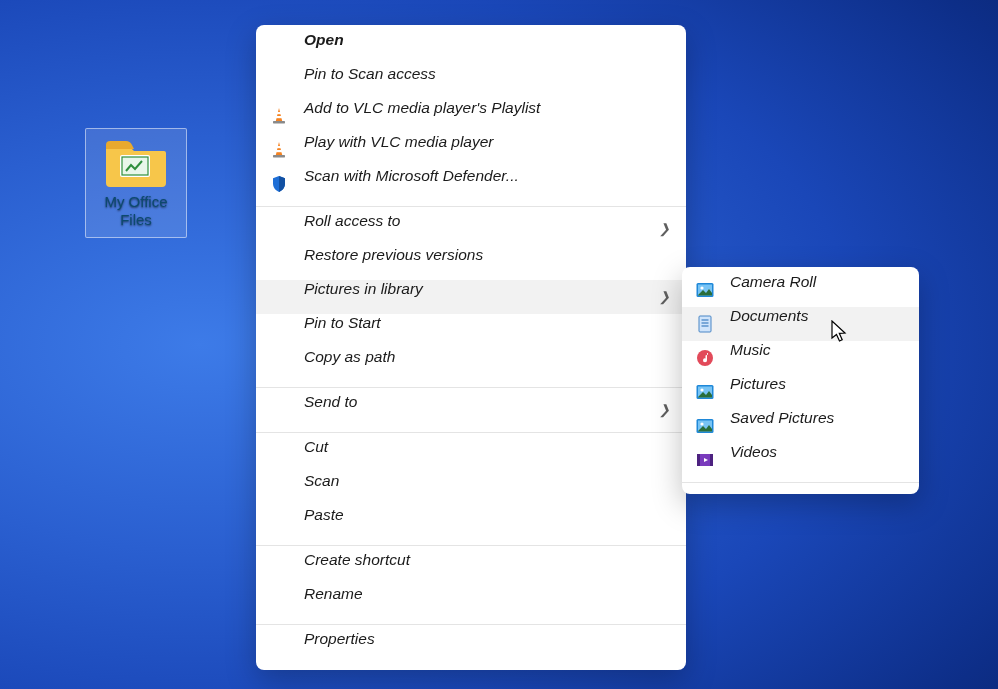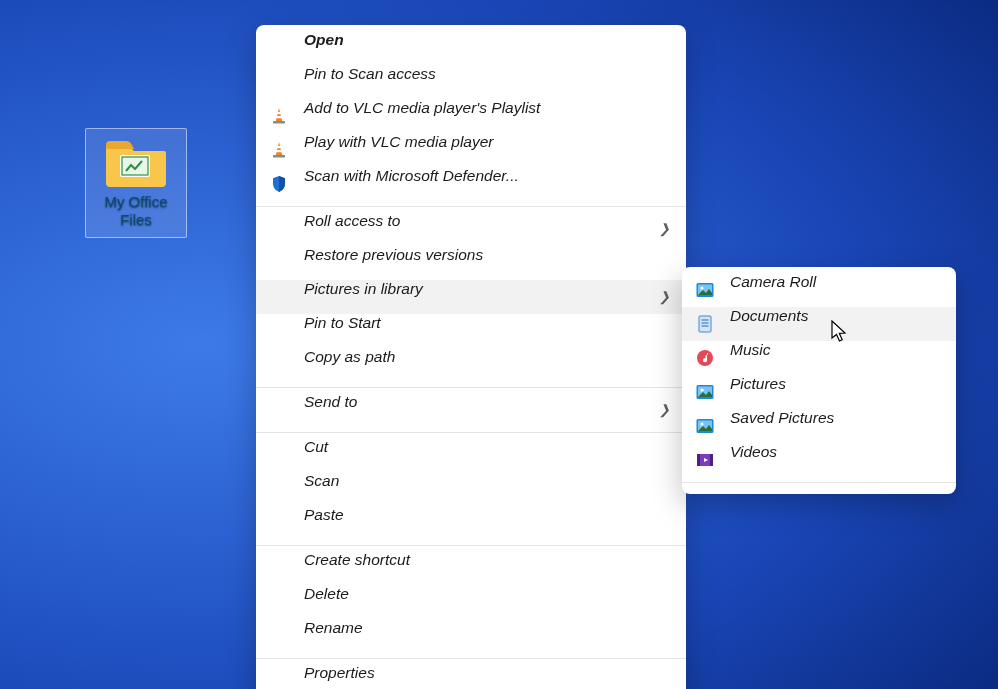--- a/index.html
+++ b/index.html
@@ -72,21 +72,21 @@
     display: flex; align-items: center; justify-content: center;
   }
   .menu-sep {
     height: 1px;
     background: #e4e4e4;
     margin: 5px 0;
   }
 
   
   .context-menu.sub {
-    top: 267px; left: 682px; width: 274px;
+    top: 267px; left: 682px; width: 237px;
   }
 
   
   .cursor {
     position: absolute;
     top: 320px; left: 830px;
     width: 20px; height: 24px;
     pointer-events: none;
   }
 
@@ -185,23 +185,20 @@
   <div class="menu-item">
     <span>Paste</span>
   </div>
 
   <div class="menu-sep"></div>
 
   <div class="menu-item">
     <span>Create shortcut</span>
   </div>
   <div class="menu-item">
-    <span>Delete</span>
-  </div>
-  <div class="menu-item">
     <span>Rename</span>
   </div>
 
   <div class="menu-sep"></div>
 
   <div class="menu-item">
     <span>Properties</span>
   </div>
 </div>
 

